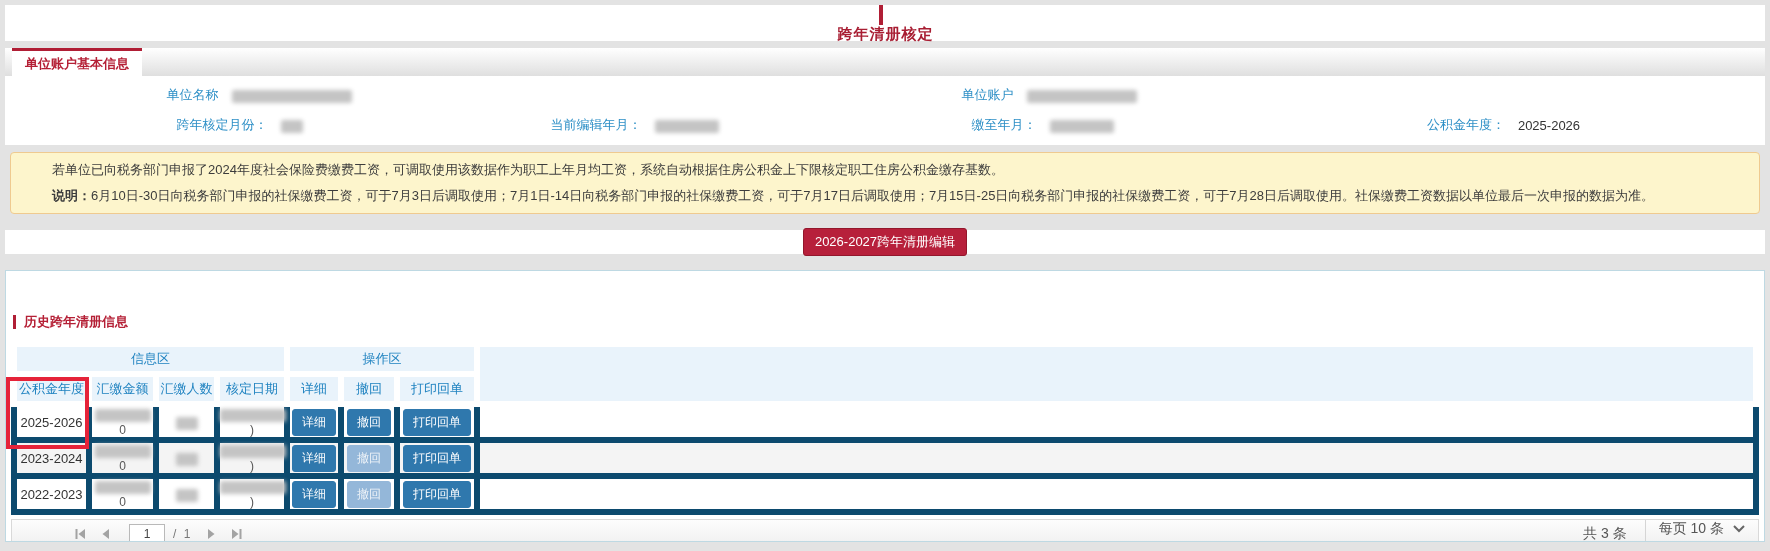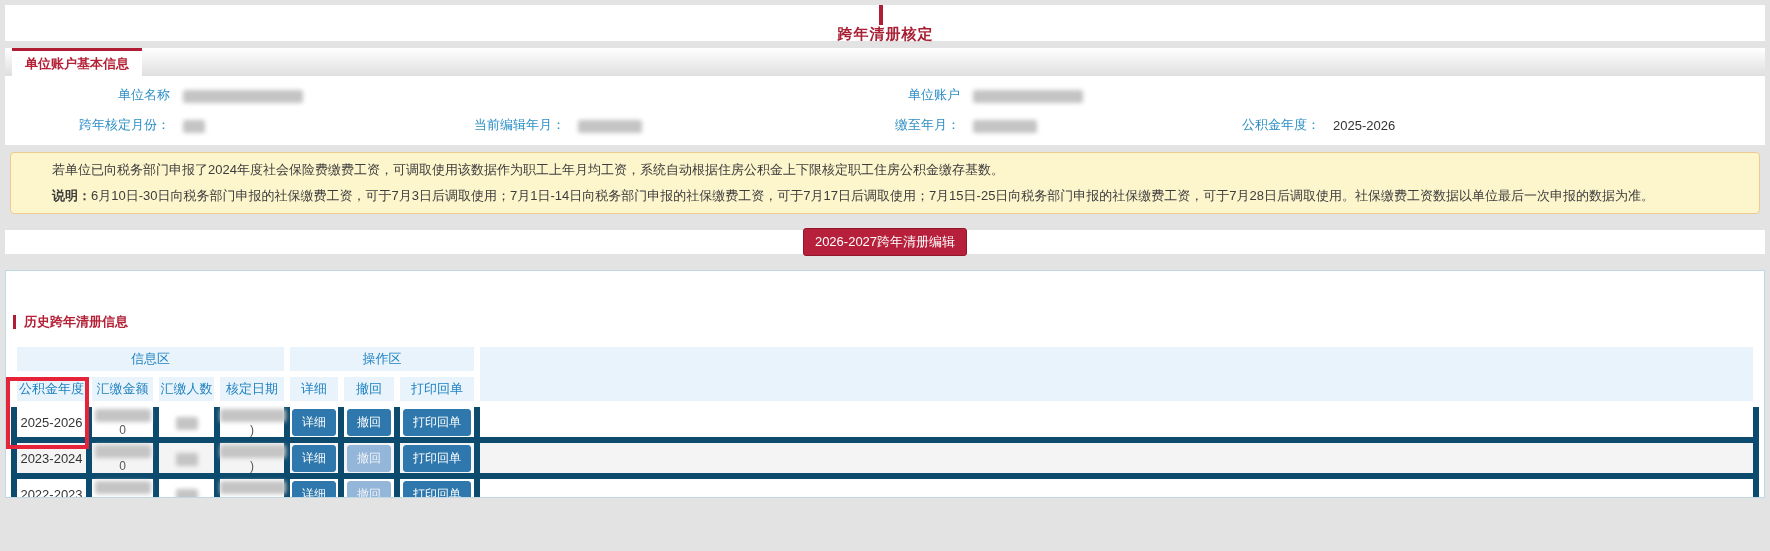--- a/index.html
+++ b/index.html
@@ -16,38 +16,38 @@
   .redbar { width:4px; height:20px; background:#b01e35; margin-right:9px; flex:none; }
   .page-title { color:#a81e33; font-size:15px; font-weight:bold; letter-spacing:1px; }
 
   
   .panel2 { margin-top:7px; }
   .tabstrip { height:28px; background:linear-gradient(#ffffff,#dfdfdf); display:flex; align-items:flex-end; padding-left:7px; }
   .tab { background:#fff; border-top:3px solid #b01e35; height:28px; line-height:25px; padding:0 13px;
          color:#b52036; font-weight:bold; font-size:13px; cursor:default; }
   .formarea { padding:4px 0 5px; }
   .formrow { display:grid; grid-template-columns:395px 395px 395px auto; height:30px; align-items:center; }
-  .field { display:flex; align-items:center; }
+  .field { display:flex; align-items:center;justify-content:center; }
   .flabel { width:165px; text-align:right; color:#2d8fc6; flex:none; }
   .flabel.narrow { width:130px; }
   .fvalue { margin-left:13px; color:#333; }
   .blur { background:#c4c4c4; filter:blur(2px); border-radius:2px; display:inline-block; vertical-align:middle; height:13px; }
 
   
   .notice { margin:7px 10px 0; background:#fdf5cc; border:1px solid #efca90; border-radius:4px;
             padding:4px 30px 4px 41px; line-height:26px; color:#3c3c3c; }
   .notice .nlabel { font-weight:bold; }
 
   
   .btnstrip { margin:16px 5px 0; background:#fff; height:24px; display:flex; align-items:center; justify-content:center; }
   .redbtn { background:#b7203b; border:1px solid #93172c; color:#fff; font-size:13px; padding:4px 11px;
             border-radius:3px; cursor:pointer; font-family:inherit; }
 
   
-  .historypanel { margin:16px 5px 0; background:#fff; border:1px solid #bed9e3; height:228px; overflow:hidden; }
+  .historypanel { margin:16px 5px 0; background:#fff; border:1px solid #bed9e3; height:272px; overflow:hidden; }
   .sectiontitle { margin:42px 0 0 7px; display:flex; align-items:center; height:18px; }
   .sectiontitle .redbar { height:14px; width:3px; margin-right:8px; }
   .sectiontitle span { color:#b52036; font-weight:bold; font-size:13px; }
 
   table.hist { border-collapse:collapse; margin:10px 5px 4px; width:1748px; table-layout:fixed; }
   .hist th, .hist td { border:6px solid #0c4a6e; height:30px; padding:0; text-align:center; font-weight:normal; }
   .hist th { background:#e9f3fb; color:#1e82c0; border-color:#ffffff; font-size:13px; }
   .hist tr.alt td { background:#f4f4f4; }
   .suffix { color:#555; font-size:12px; }
   .bluebtn { background:#2f78ad; color:#fff; border:1px solid #2f78ad; border-radius:3px;

